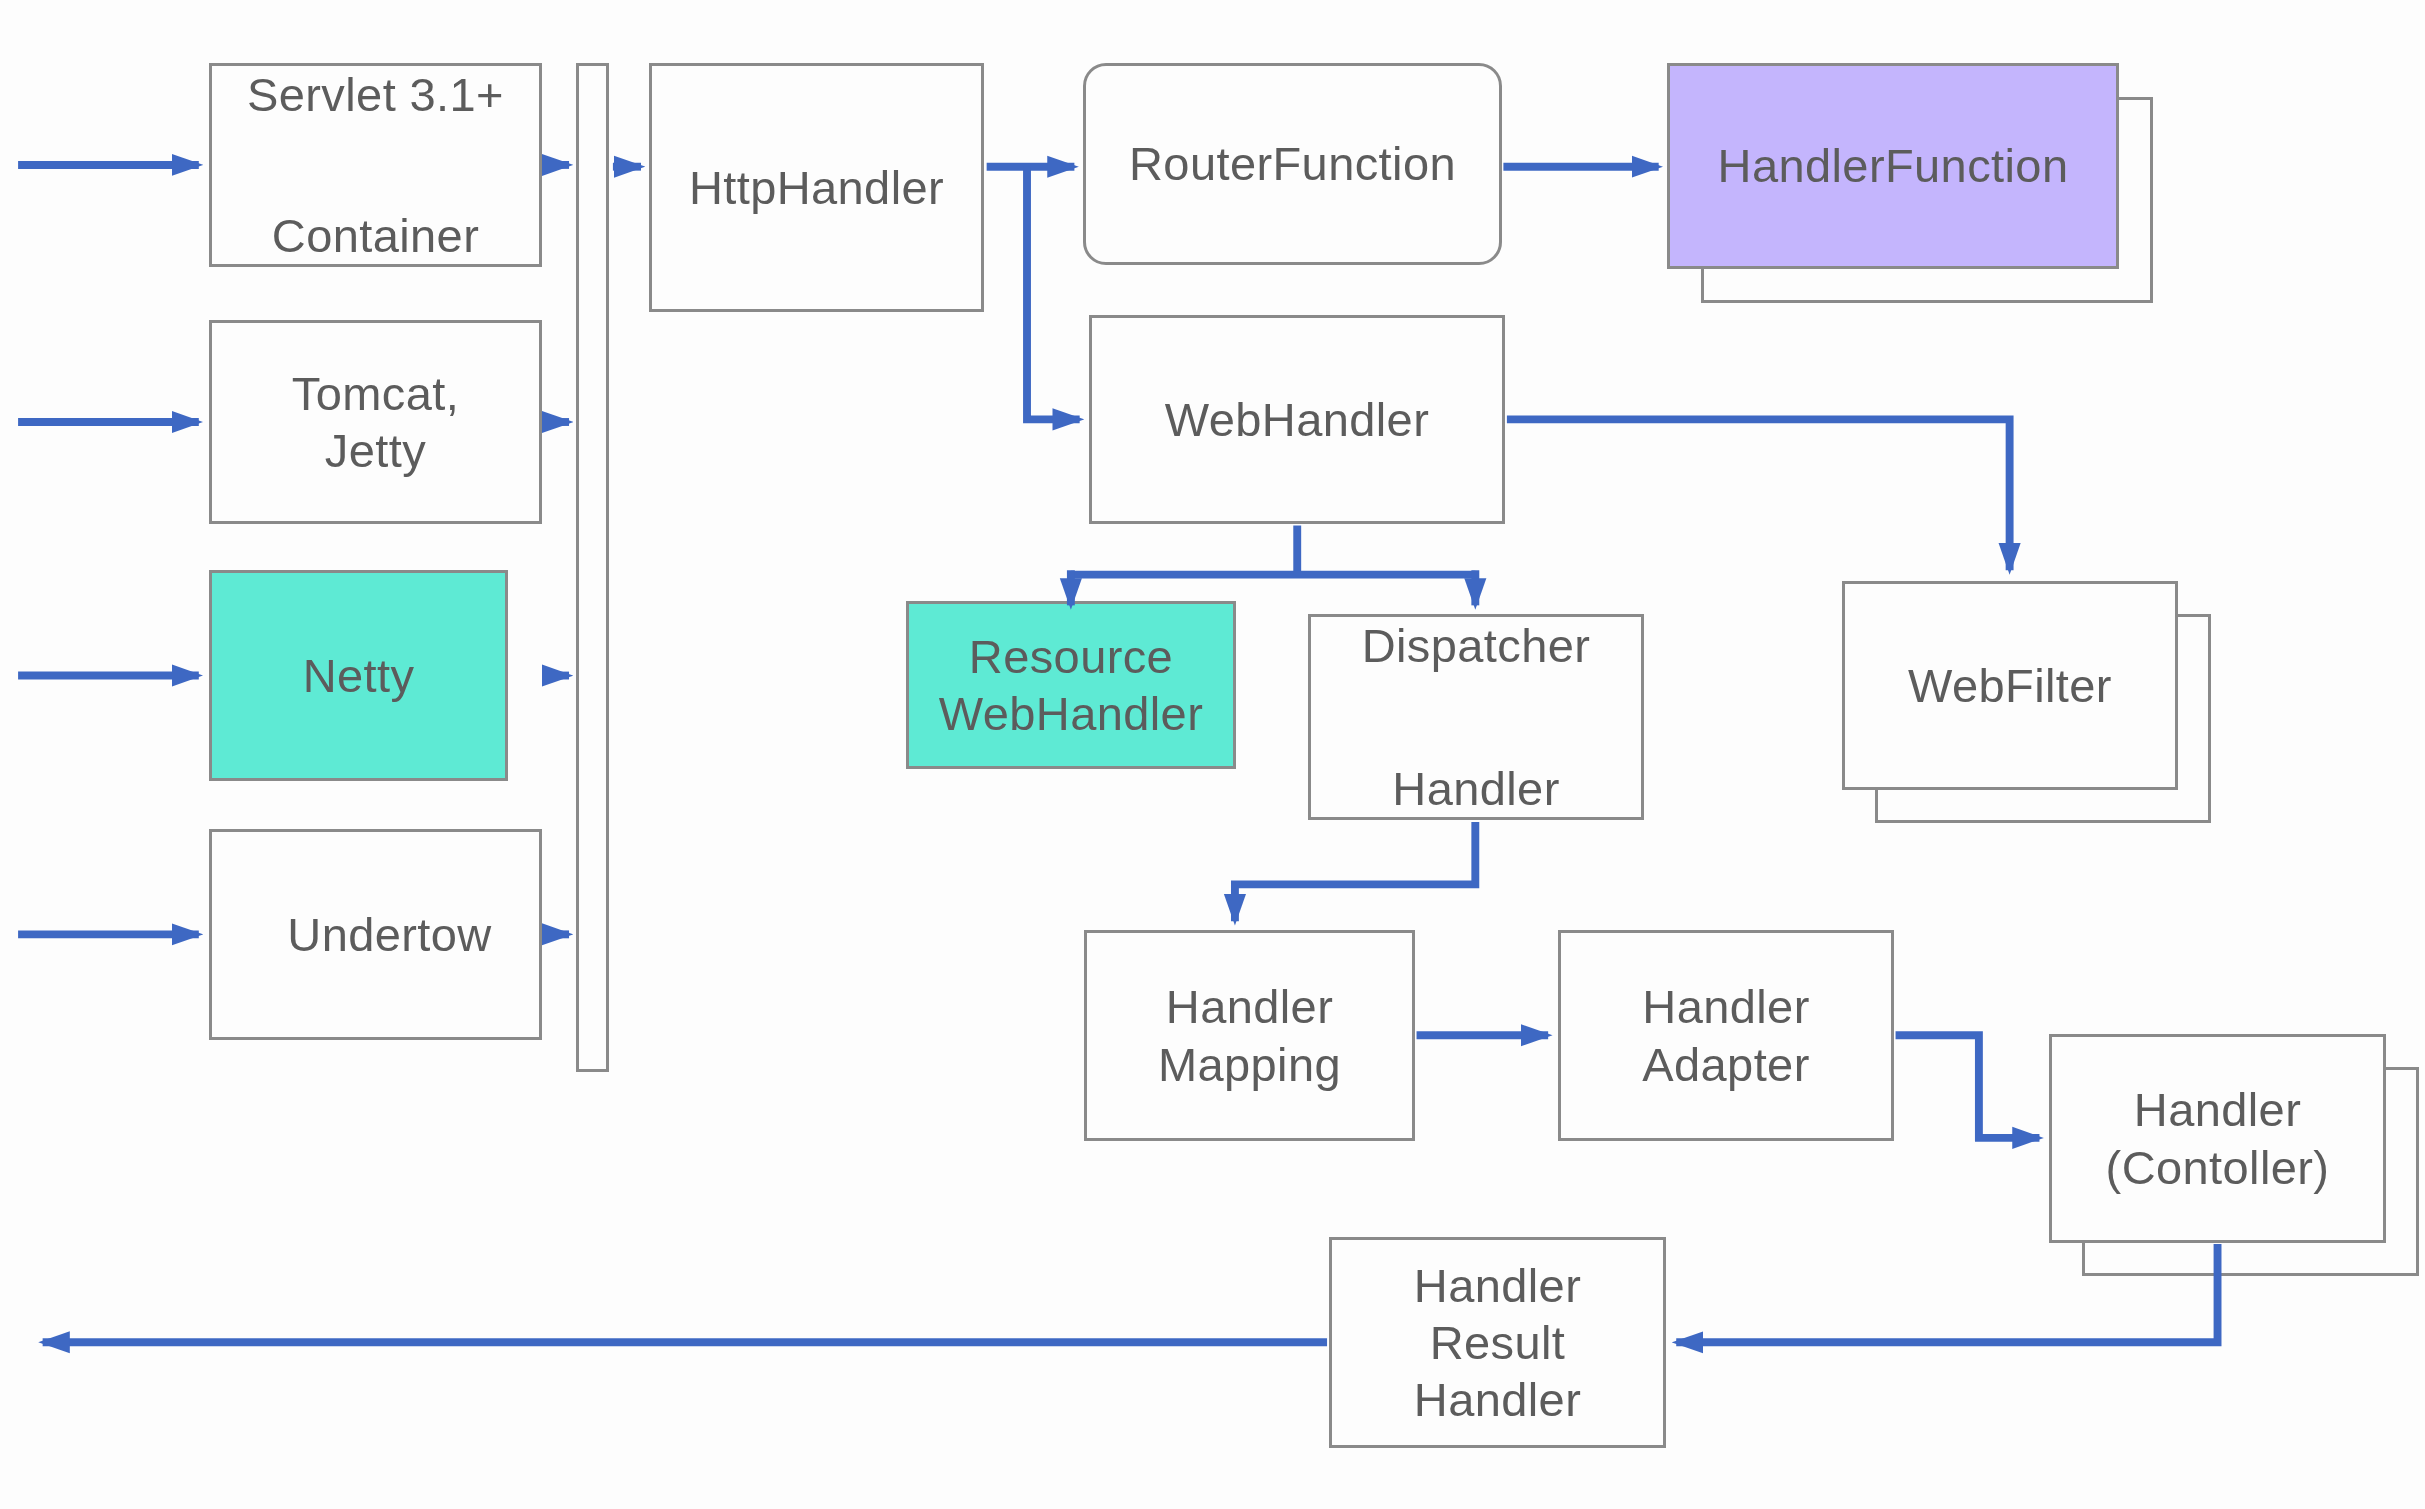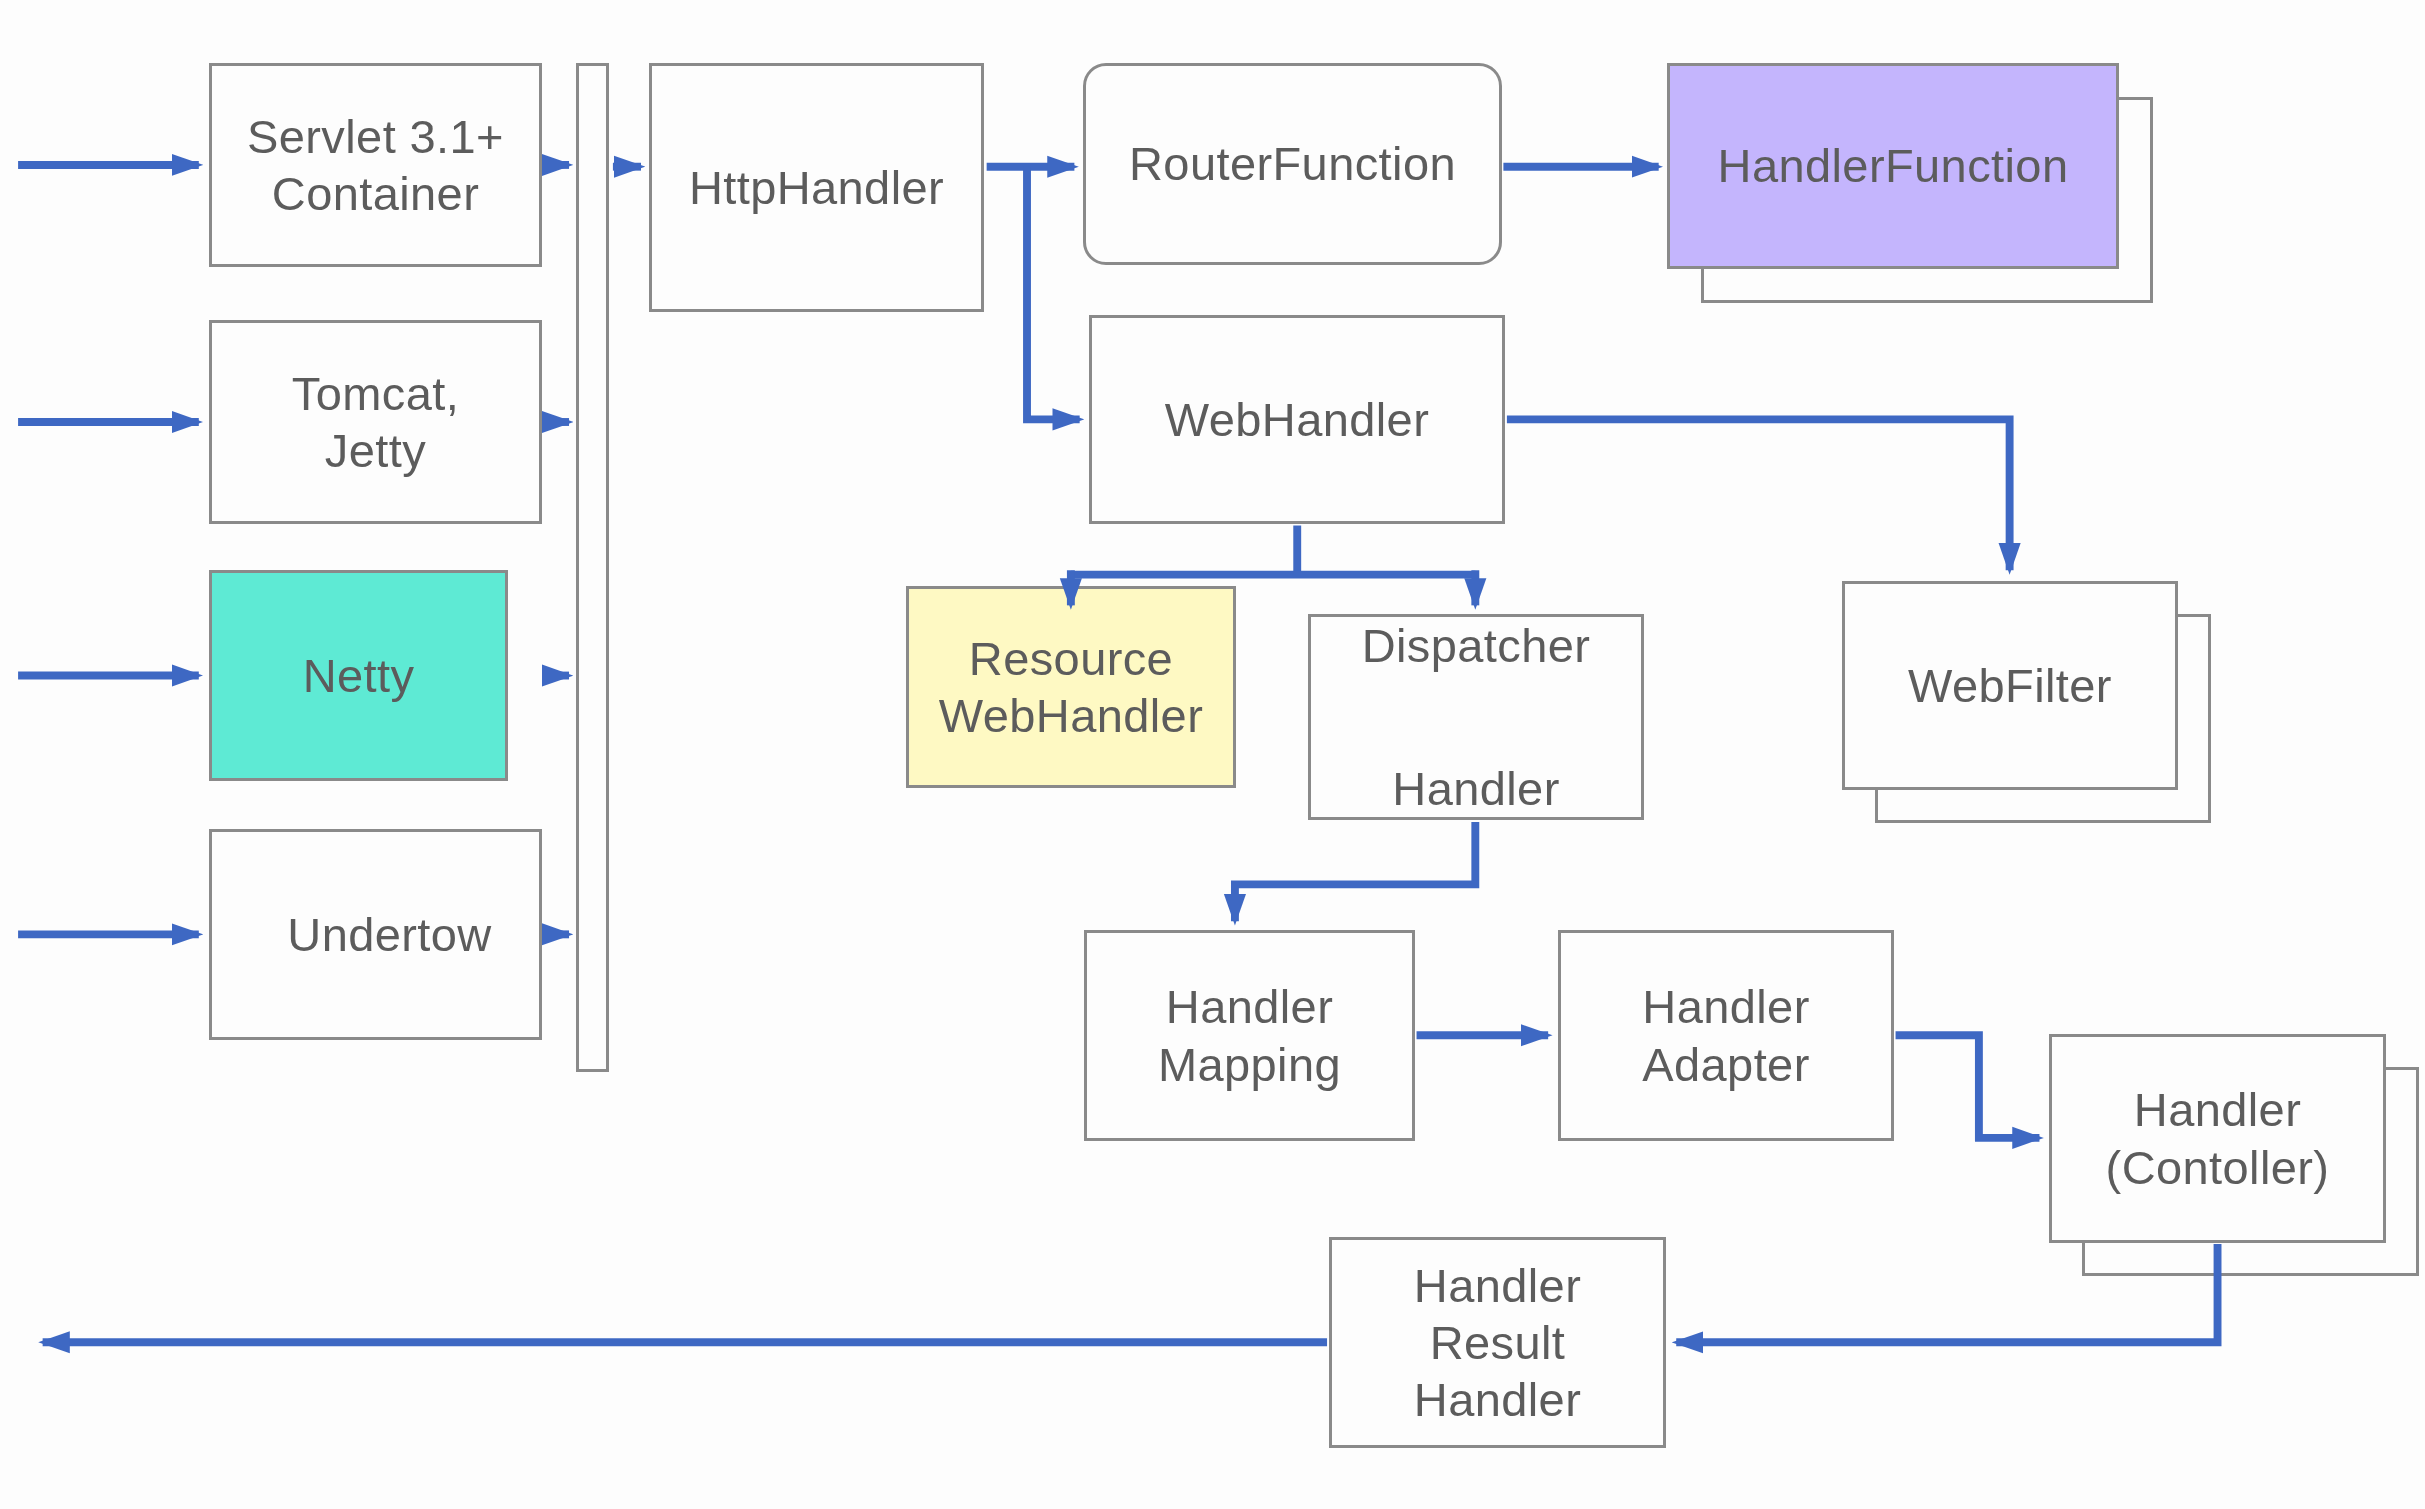--- a/index.html
+++ b/index.html
@@ -76,21 +76,21 @@
         <polyline class="arrow-line" points="1681,650 1681,690" stroke="#3e68c3" stroke-width="9" marker-end="url(#arrowhead)"></polyline>
         <polyline class="arrow-line" points="1681,937 1681,1008 1407,1008 1407,1050" stroke="#3e68c3" stroke-width="9" marker-end="url(#arrowhead)"></polyline>
         <polyline class="arrow-line" points="1614,1180 1764,1180" stroke="#3e68c3" stroke-width="9" marker-end="url(#arrowhead)"></polyline>
         <polyline class="arrow-line" points="2160,1180 2255,1180 2255,1297 2324,1297" stroke="#3e68c3" stroke-width="9" marker-end="url(#arrowhead)"></polyline>
         <polyline class="arrow-line" points="2527,1418 2527,1530 1910,1530" stroke="#3e68c3" stroke-width="9" marker-end="url(#arrowhead)"></polyline>
         <polyline class="arrow-line" points="1512,1530 48,1530" stroke="#3e68c3" stroke-width="9" marker-end="url(#arrowhead)"></polyline>
       </g>
   </svg>
   <div id="node-layer">
       <div class="adapter-bar" style="left: 576px; top: 63px; width: 33px; height: 1009px; border-color: rgb(138, 138, 138); background: rgb(253, 253, 253);"></div>
-      <div class="node" style="left: 209px; top: 63px; width: 333px; height: 204px; border-color: rgb(138, 138, 138); background: rgb(253, 253, 253); color: rgb(92, 92, 92);">
+      <div class="node" style="left: 209px; top: 63px; width: 333px; height: 204px; border-color: rgb(138, 138, 138); background: rgb(253, 253, 253); color: rgb(92, 92, 92); justify-content: space-between;">
         <div>Servlet 3.1+</div>
         <div>Container</div>
       </div>
       <div class="node" style="left: 209px; top: 320px; width: 333px; height: 204px; border-color: rgb(138, 138, 138); background: rgb(253, 253, 253); color: rgb(92, 92, 92); text-align: right;">
         <div>Tomcat,</div>
         <div>Jetty</div>
       </div>
       <div class="node" style="left: 209px; top: 570px; width: 299px; height: 211px; border-color: rgb(138, 138, 138); background: #5eead4; color: rgb(92, 92, 92);">
         <div>Netty</div>
       </div>
@@ -107,21 +107,21 @@
       <div class="node" style="left: 1667px; top: 63px; width: 452px; height: 206px; border-color: rgb(138, 138, 138); background: #c4b5fd; color: rgb(92, 92, 92);">
         <div>HandlerFunction</div>
       </div>
       <div class="node" style="left: 1089px; top: 315px; width: 416px; height: 209px; border-color: rgb(138, 138, 138); background: rgb(253, 253, 253); color: rgb(92, 92, 92);">
         <div>WebHandler</div>
       </div>
       <div class="node-shadow" style="left: 1875px; top: 614px; width: 336px; height: 209px; border-color: rgb(138, 138, 138); background: rgb(253, 253, 253);"></div>
       <div class="node" style="left: 1842px; top: 581px; width: 336px; height: 209px; border-color: rgb(138, 138, 138); background: rgb(253, 253, 253); color: rgb(92, 92, 92);">
         <div>WebFilter</div>
       </div>
-      <div class="node" style="left: 906px; top: 586px; width: 330px; height: 202px; border-color: rgb(138, 138, 138); background: #fef9c3; color: rgb(92, 92, 92);">
+      <div class="node" style="left: 906px; top: 601px; width: 330px; height: 168px; border-color: rgb(138, 138, 138); background: #5eead4; color: rgb(92, 92, 92);">
         <div>Resource</div>
         <div>WebHandler</div>
       </div>
       <div class="node" style="left: 1308px; top: 614px; width: 336px; height: 206px; border-color: rgb(138, 138, 138); background: rgb(253, 253, 253); color: rgb(92, 92, 92); justify-content: space-between;">
         <div>Dispatcher</div>
         <div>Handler</div>
       </div>
       <div class="node" style="left: 1084px; top: 930px; width: 331px; height: 211px; border-color: rgb(138, 138, 138); background: rgb(253, 253, 253); color: rgb(92, 92, 92);">
         <div>Handler</div>
         <div>Mapping</div>

